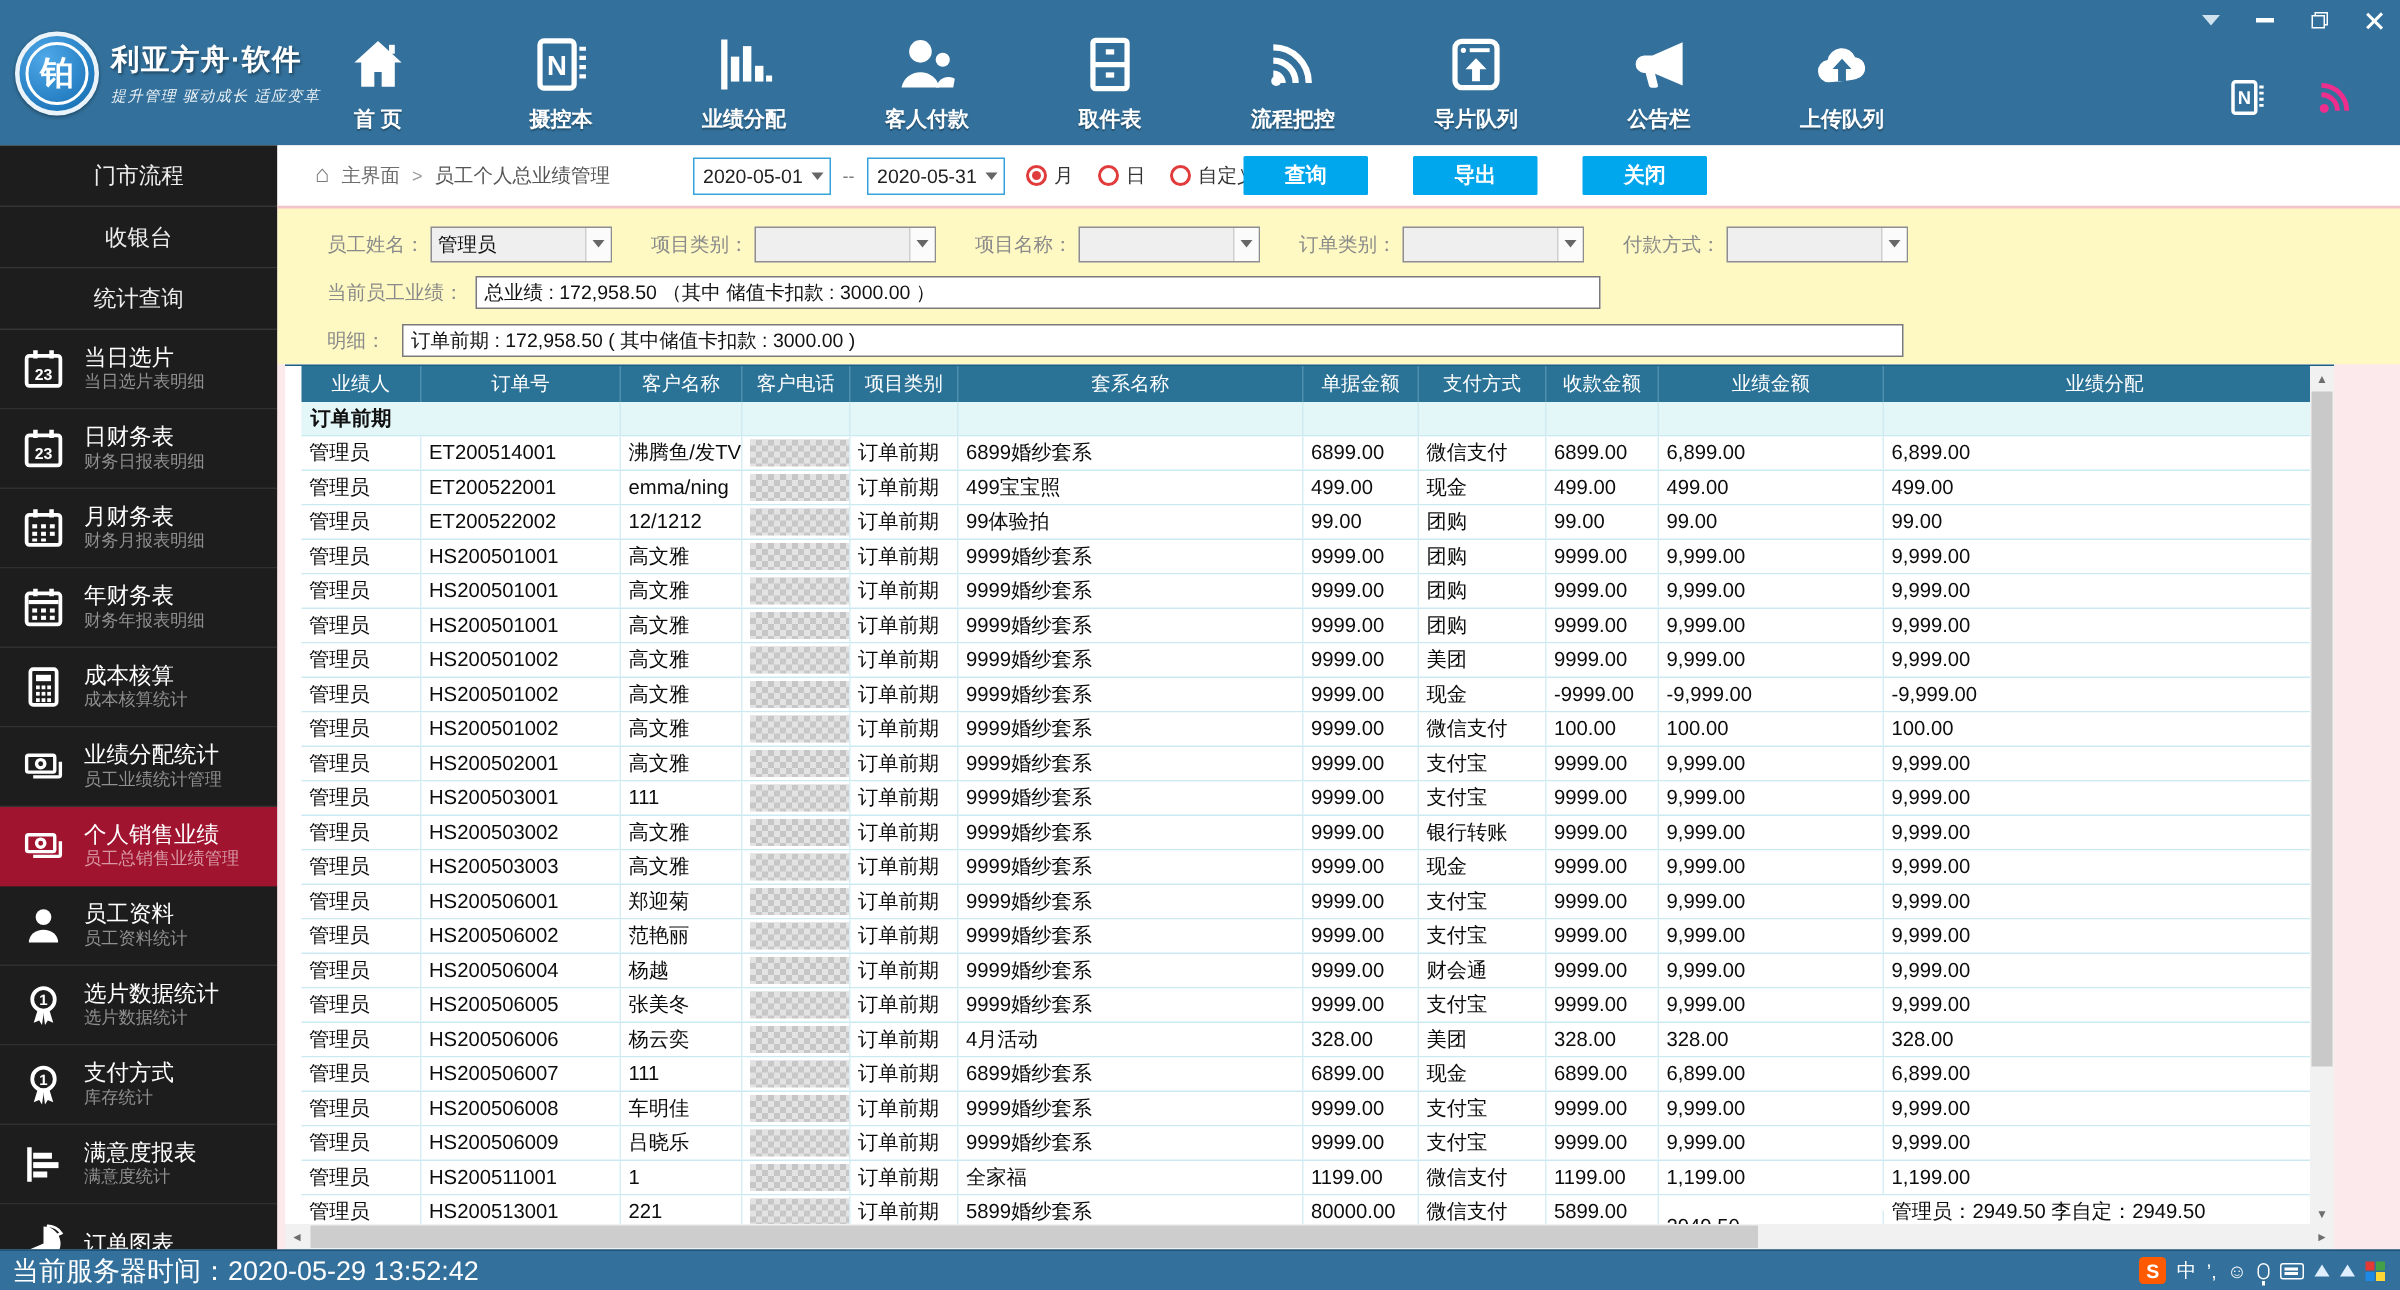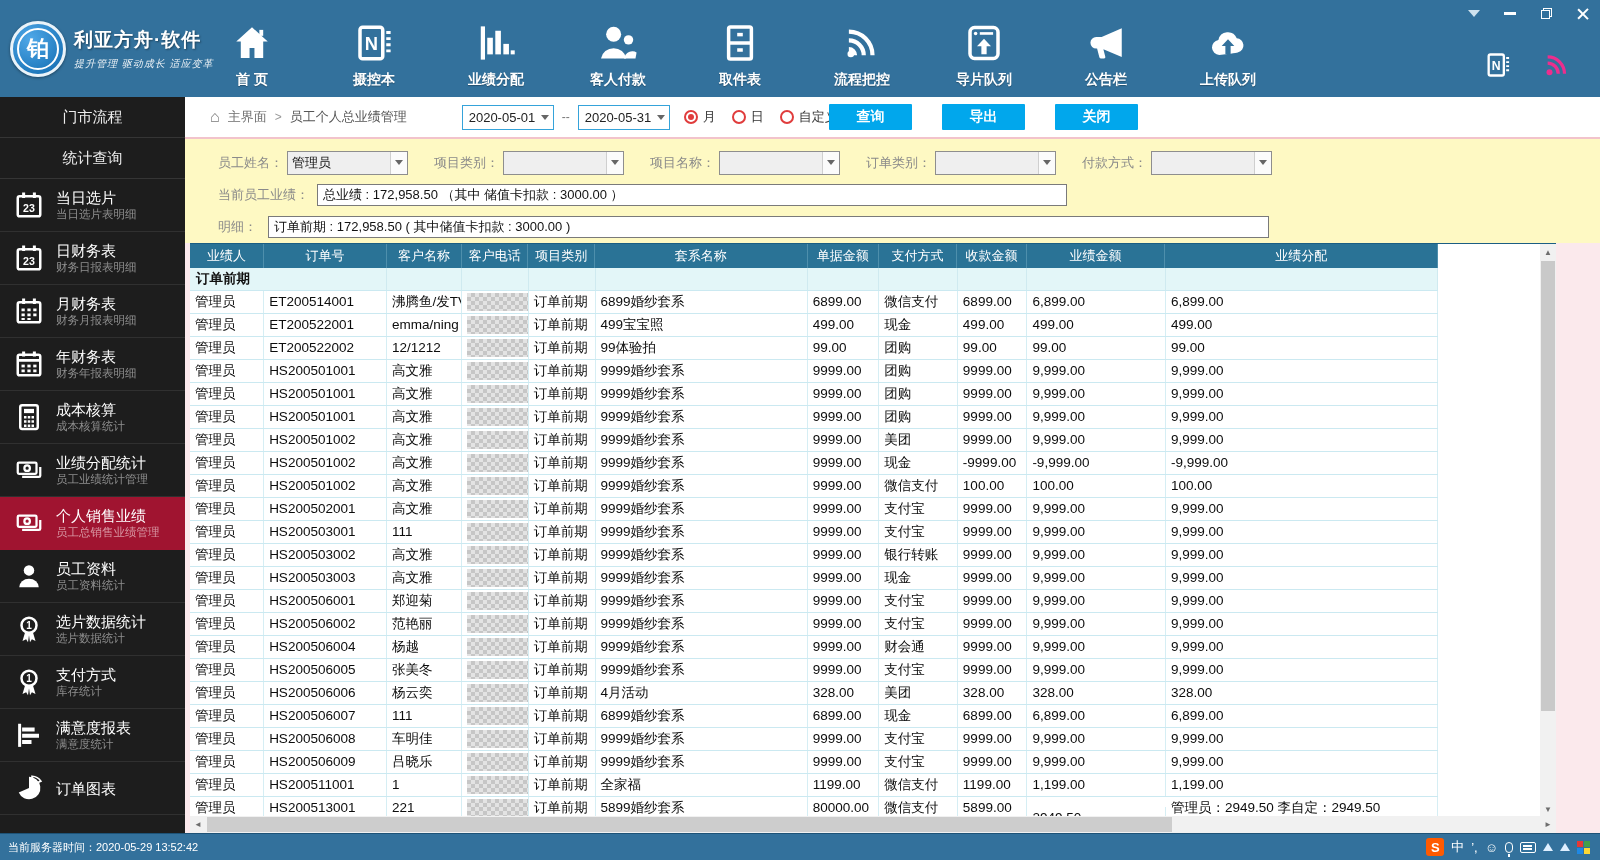--- a/index.html
+++ b/index.html
@@ -70,21 +70,21 @@
   .f-group { display:flex; align-items:center; margin-right:26px; }
   .f-label { font-size:13px; color:#8A8A8A; margin-right:4px; white-space:nowrap; }
   .combo { display:flex; width:121px; height:24px; border:1px solid #8E8E8E; background:#EFEFEF; }
   .combo-val { flex:1; font-size:13px; color:#111; padding-left:4px; line-height:22px; overflow:hidden; white-space:nowrap; }
   .combo-btn { width:17px; background:#FBFBFB; border-left:1px solid #CFCFCF; display:flex; align-items:center; justify-content:center; cursor:pointer; }
   .sum-input { height:22px; border:1px solid #7a7a7a; background:#fff; font-size:13px; color:#111; line-height:20px; padding-left:5px; white-space:nowrap; overflow:hidden; }
 
   
   .table-zone { position:relative; height:590px; background:#FBE9EC; }
   .table-card { position:absolute; left:5px; top:0; width:1366px; height:573px; background:#fff; overflow:hidden; border-top:1px solid #1B5E83; }
-  .grid { position:absolute; left:0; top:0; width:1248px; }
+  .grid { position:absolute; left:11px; top:0; width:1350px; }
   .thead { display:flex; height:24px; background:#2A7396; }
   .thcell { color:#fff; font-size:13px; display:flex; align-items:center; justify-content:center; border-right:1px solid #4E8FAC; white-space:nowrap; overflow:hidden; cursor:pointer; }
   .trow { display:flex; height:23px; background:#fff; border-bottom:1px solid #CBE9F1; cursor:pointer; }
   .trow.group { background:#E3F6F8; }
   .tcell { font-size:13.5px; color:#0c0c0c; line-height:22px; padding-left:5px; border-right:1px solid #D6EEF4; white-space:nowrap; overflow:hidden; }
   .group-label { font-size:13.5px; font-weight:bold; color:#111; line-height:22px; padding-left:6px; }
   .mosaic { margin-top:2px; width:72px; height:18px;
     background-image:linear-gradient(45deg,#c6c6c6 25%,transparent 25%,transparent 75%,#c6c6c6 75%),
                      linear-gradient(45deg,#c6c6c6 25%,#e3e3e3 25%,#e3e3e3 75%,#c6c6c6 75%);
     background-size:8px 8px; background-position:0 0,4px 4px; }
@@ -93,21 +93,21 @@
   .vscroll .sbtn { position:absolute; left:0; width:16px; height:16px; display:flex; align-items:center; justify-content:center; font-size:8px; color:#6e6e6e; cursor:pointer; }
   .vscroll .sbtn.up { top:0; } .vscroll .sbtn.down { bottom:0; }
   .vthumb { position:absolute; left:1px; top:17px; width:14px; height:450px; background:#C9C9C9; cursor:pointer; }
   .hscroll { position:absolute; left:5px; top:573px; width:1366px; height:17px; background:#F1F1F1; }
   .hscroll .sbtn { position:absolute; top:0; width:16px; height:17px; display:flex; align-items:center; justify-content:center; font-size:8px; color:#6e6e6e; cursor:pointer; }
   .hscroll .sbtn.left { left:0; } .hscroll .sbtn.right { right:0; }
   .hthumb { position:absolute; left:17px; top:1px; width:965px; height:15px; background:#CDCDCD; cursor:pointer; }
 
   
   .statusbar { position:absolute; left:0; top:833px; width:1600px; height:27px; background:#33719C; border-top:1px solid #1E5377; display:flex; align-items:center; color:#fff; }
-  .status-text { font-size:11px; margin-left:8px; }
+  .status-text { font-size:18px; margin-left:8px; }
   .status-icons { margin-left:auto; margin-right:10px; display:flex; align-items:center; gap:7px; }
   .sogou { width:18px; height:18px; background:#FF5A00; border-radius:3px; color:#fff; font-weight:bold; font-size:13px; display:flex; align-items:center; justify-content:center; cursor:pointer; }
   .ime-glyph { font-size:13px; color:#fff; cursor:pointer; }
   .mic { width:8px; height:11px; border:1.5px solid #fff; border-radius:4px; position:relative; cursor:pointer; }
   .mic::after { content:""; position:absolute; left:1.5px; top:11px; width:2px; height:3px; background:#fff; }
   .kbd { width:16px; height:11px; border:1.5px solid #fff; border-radius:2px; position:relative; cursor:pointer; }
   .kbd::after { content:""; position:absolute; left:2px; top:2px; width:9px; height:2px; background:#fff; box-shadow:0 3px 0 #fff; }
   .uparr { width:0; height:0; border-left:5px solid transparent; border-right:5px solid transparent; border-bottom:8px solid #dfefff; cursor:pointer; }
   .cgrid { width:13px; height:13px; display:grid; grid-template-columns:6px 6px; grid-template-rows:6px 6px; gap:1px; cursor:pointer; }
   .cgrid i { display:block; }
@@ -251,20 +251,21 @@
               <path d="M4.5 5.5 A13.5 13.5 0 0 1 18 19"></path>
               <path d="M4.5 10.5 A8.5 8.5 0 0 1 13 19"></path>
             </g>
             <circle cx="6" cy="17.8" r="2.4" fill="#ED2E8D"></circle>
           </svg></span>
       </div>
   </div>
 
   <div class="sidebar" id="sidebar">
       <div class="side-header">门市流程</div>
+      <div class="side-header">收银台</div>
       <div class="side-header">统计查询</div>
       <div class="side-item">
         <span class="side-icon">
           <svg width="30" height="30" viewBox="0 0 24 24" xmlns="http://www.w3.org/2000/svg">
             <rect x="3" y="5" width="18" height="16" rx="1.5" fill="none" stroke="#fff" stroke-width="2"></rect>
             <rect x="6.5" y="2" width="2.4" height="4.4" fill="#fff"></rect>
             <rect x="15.1" y="2" width="2.4" height="4.4" fill="#fff"></rect>
             <text x="12" y="17.6" font-size="8.5" font-weight="bold" fill="#fff" text-anchor="middle">23</text>
           </svg>
         </span>

